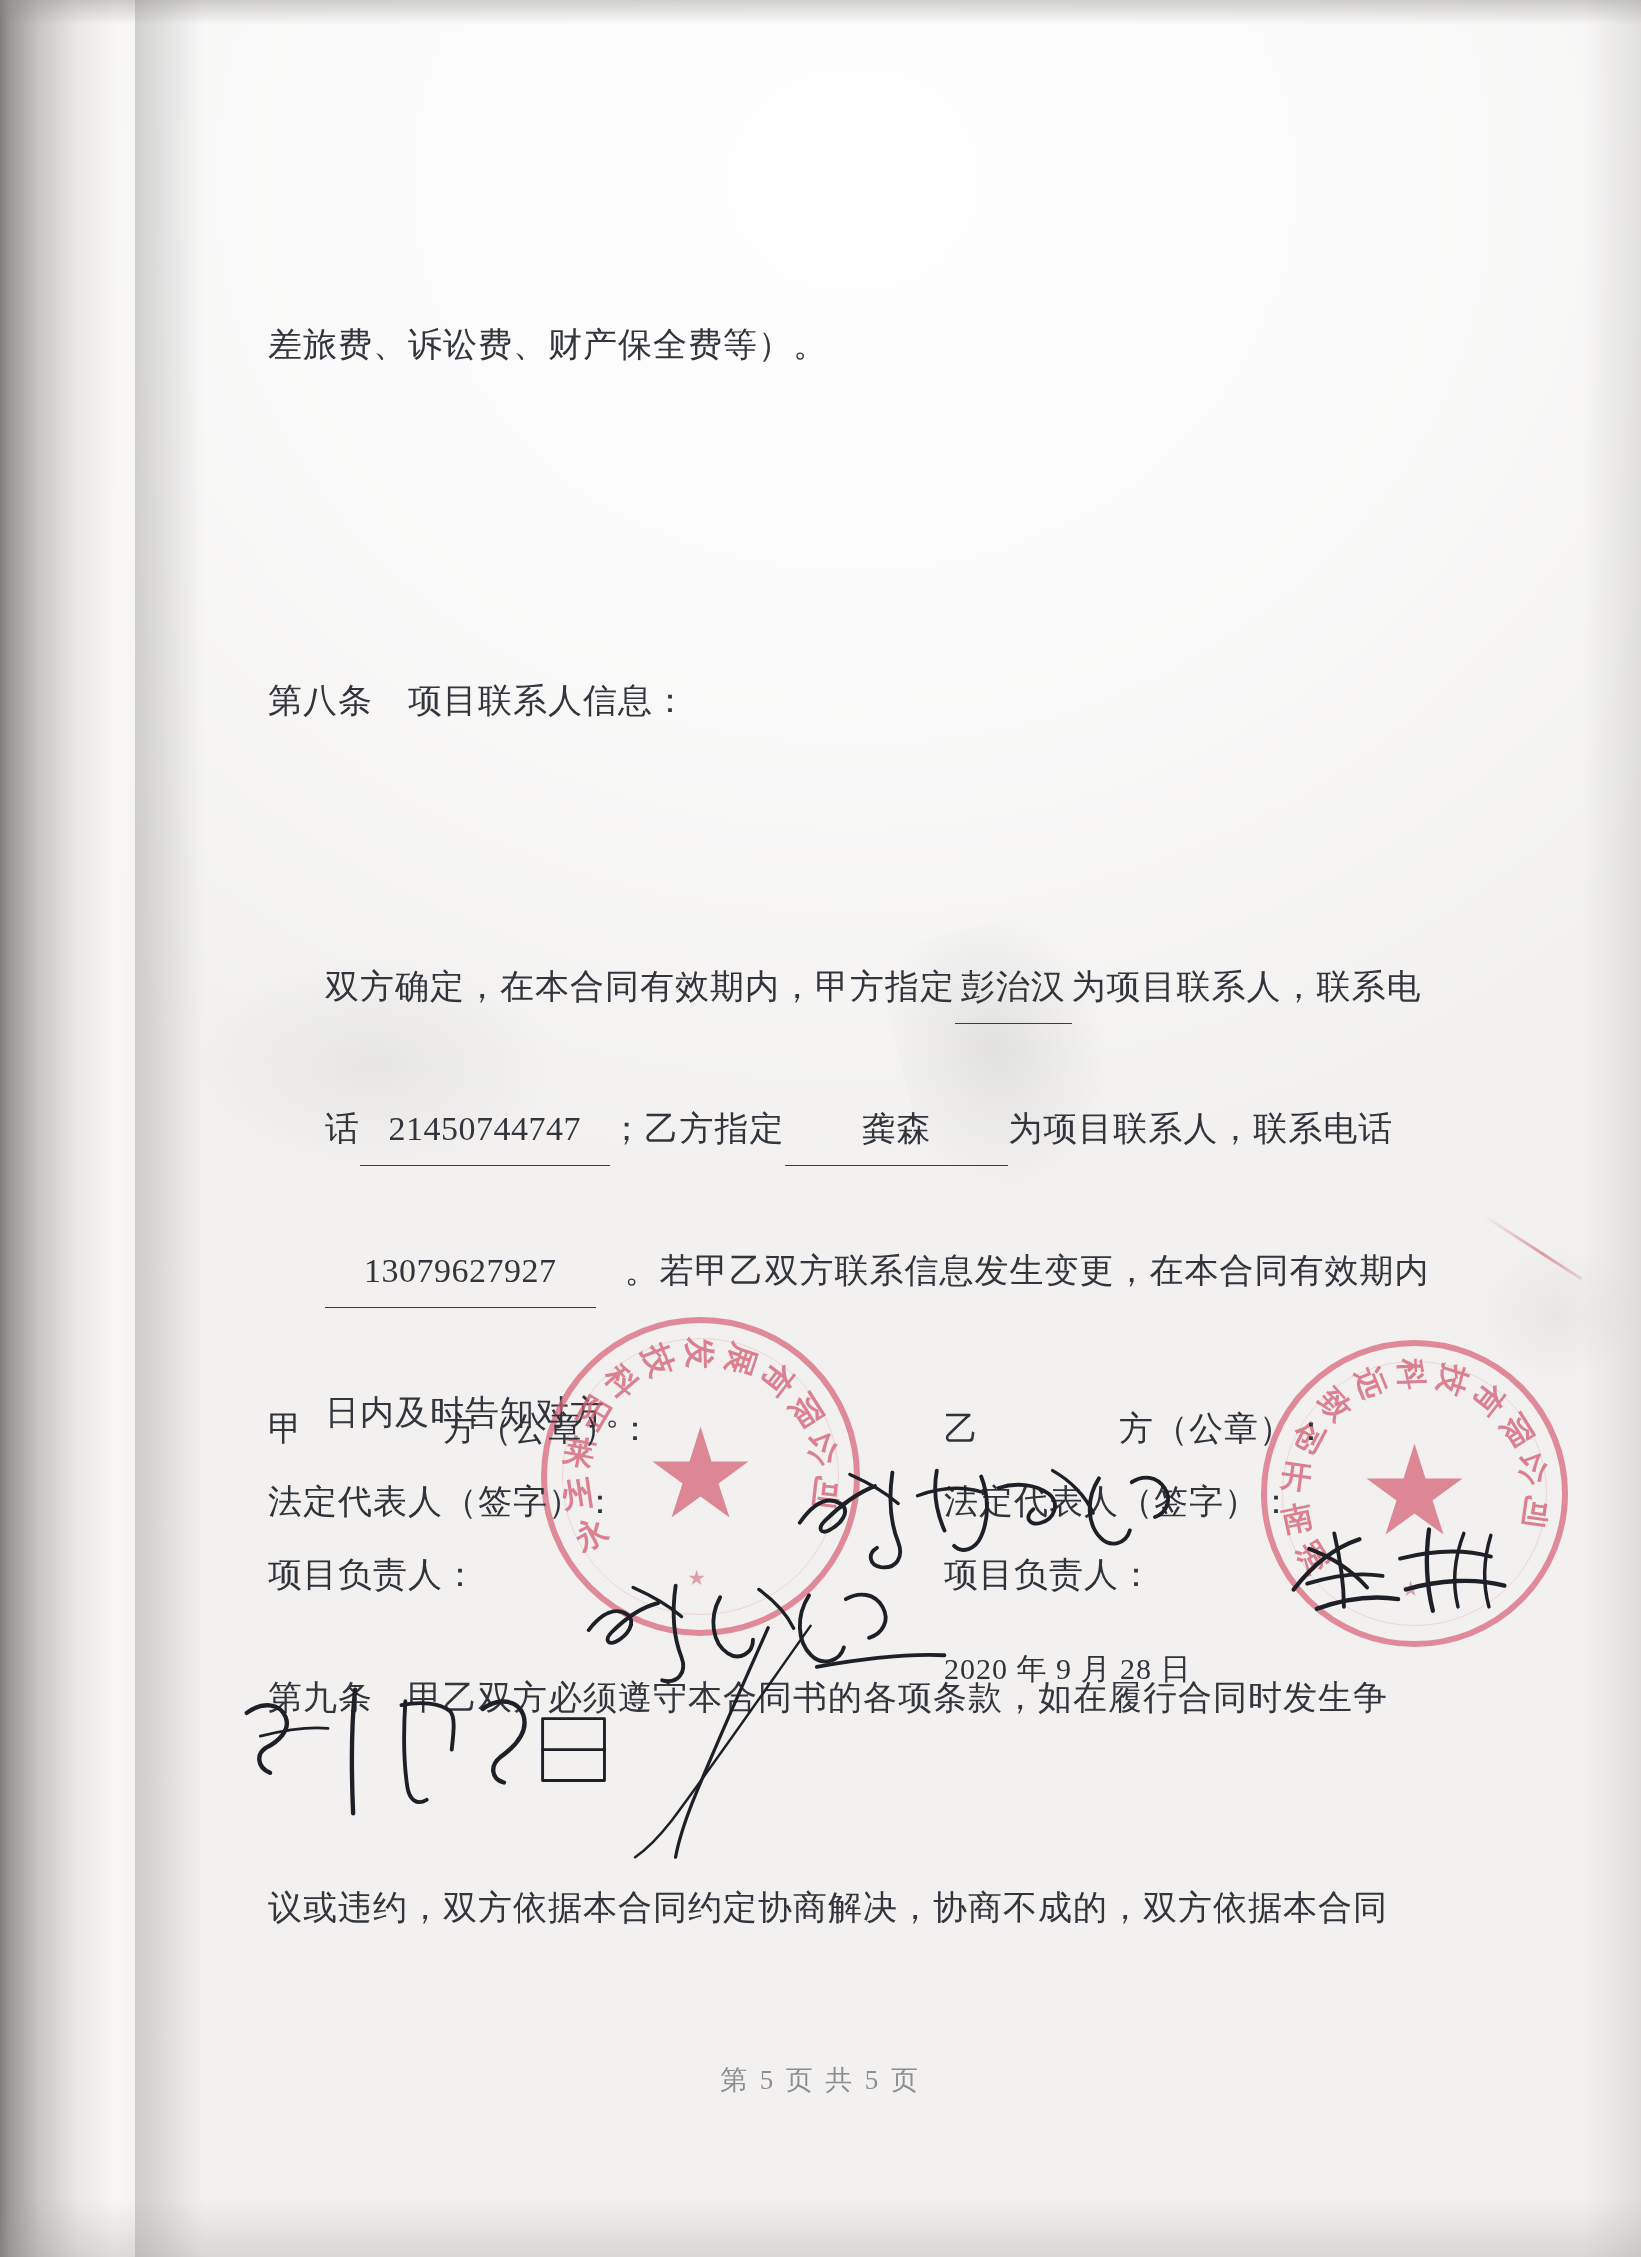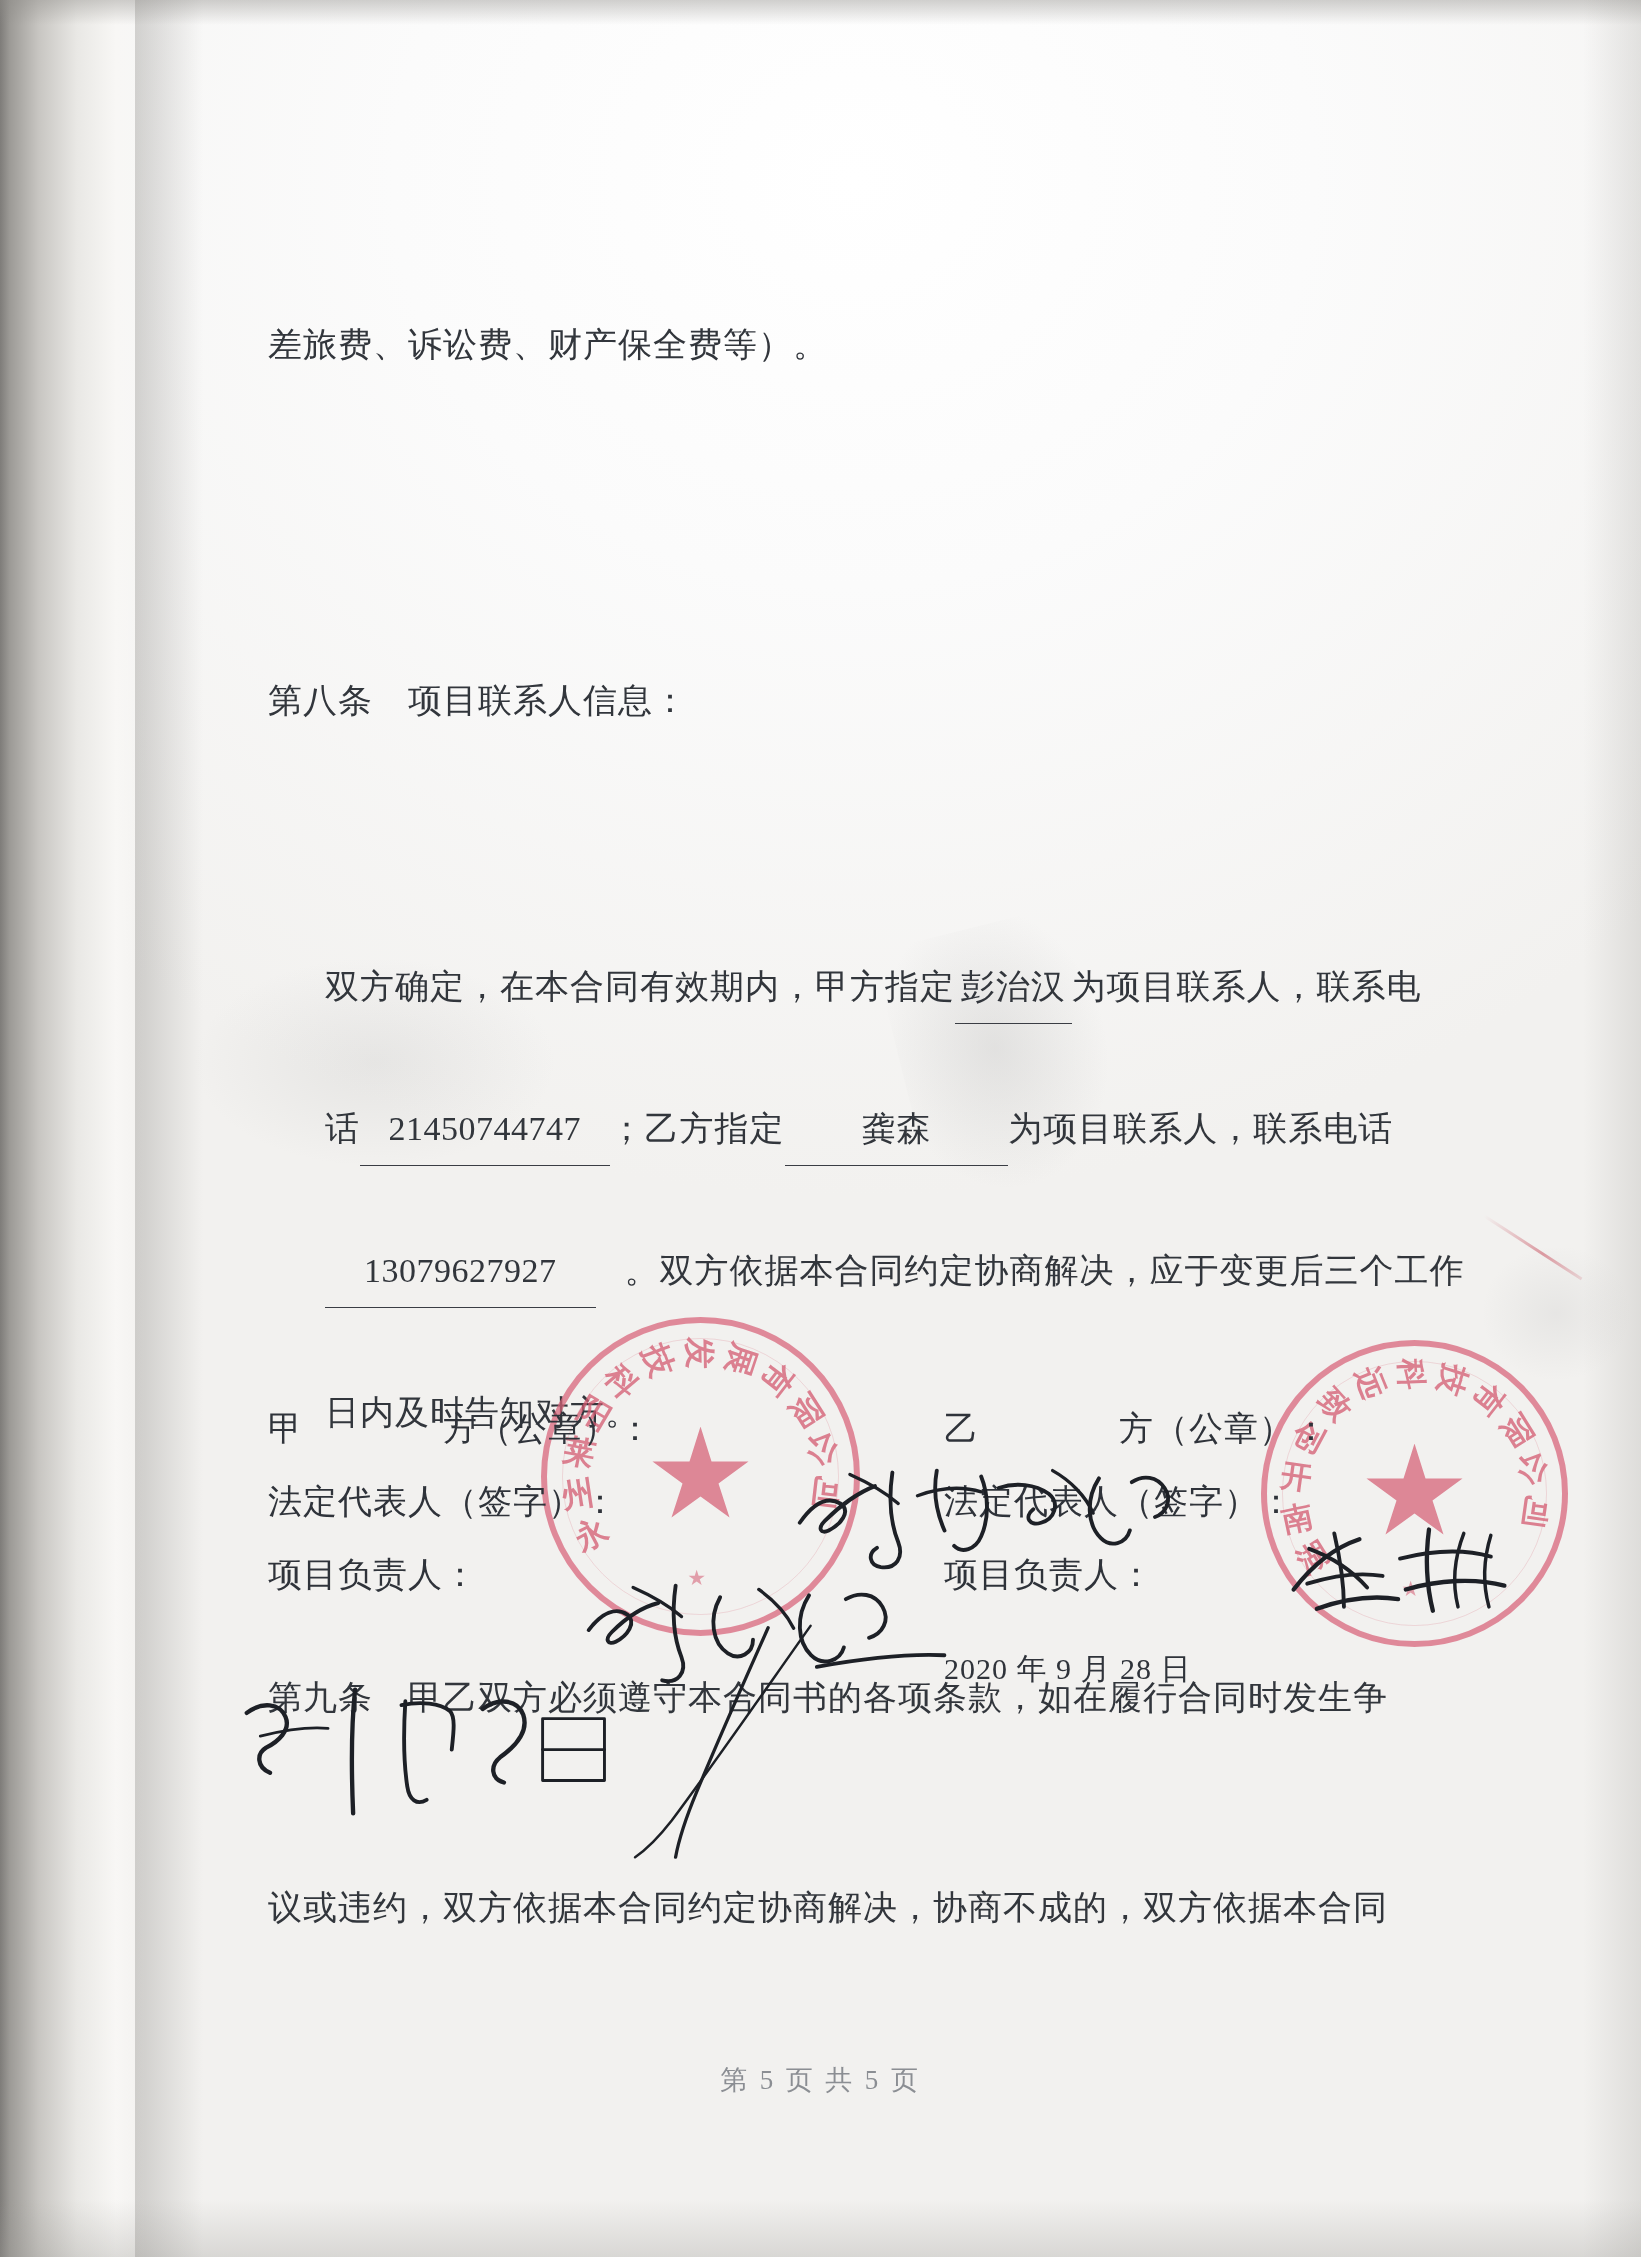--- a/index.html
+++ b/index.html
@@ -259,21 +259,21 @@
       <span class="ln">差旅费、诉讼费、财产保全费等）。</span>
     </p>
 
     <p class="para">
       <span class="ln">第八条　项目联系人信息：</span>
     </p>
 
     <p class="para">
       <span>双方确定，在本合同有效期内，甲方指定</span><span class="fill">彭治汉</span><span>为项目联系人，联系电</span><br>
       <span>话</span><span class="fill phone">21450744747</span><span>；乙方指定</span><span class="fill wide">龚森</span><span>为项目联系人，联系电话</span><br>
-      <span class="fill phone2">13079627927</span><span class="nofill"> </span><span>。双方依据本合同约定协商解决，应于变更后三个工作</span><br>
+      <span class="fill phone2">13079627927</span><span class="nofill"> </span><span>。若甲乙双方联系信息发生变更，在本合同有效期内</span><br>
       <span>日内及时告知对方。</span>
     </p>
 
     <p class="para">
       <span class="ln">第九条　甲乙双方必须遵守本合同书的各项条款，如在履行合同时发生争</span>
       <span class="ln">议或违约，双方依据本合同约定协商解决，协商不成的，双方依据本合同</span>
     </p>
 
   </div>
 

